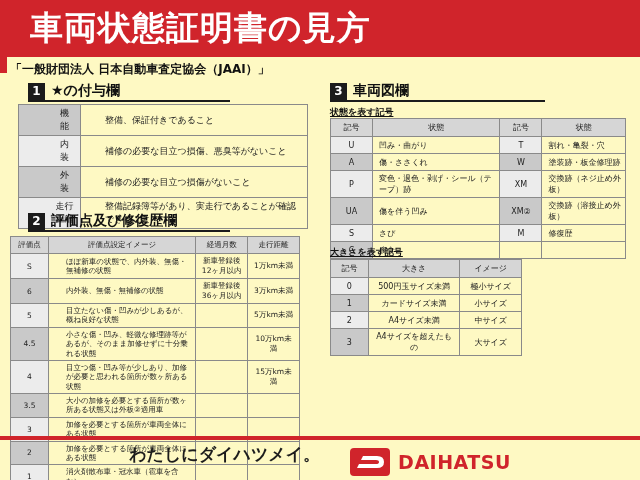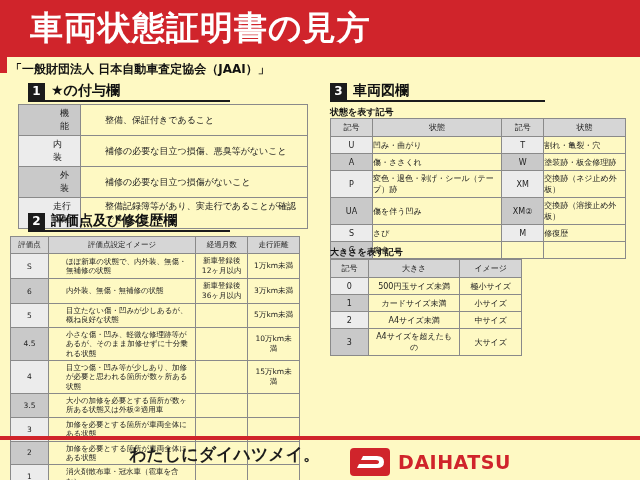--- a/index.html
+++ b/index.html
@@ -20,44 +20,44 @@
   .sec-num { width:17px; height:17px; background:#1b1b1b; color:#fff; font-weight:bold;
              font-size:12px; display:flex; align-items:center; justify-content:center; }
   .sec-title { font-size:14px; font-weight:bold; margin-left:6px; color:#111; }
   .sec-underline { position:absolute; height:2px; background:#1b1b1b; }
 
   
   table { border-collapse:collapse; }
   td, th { border:1px solid #8a8a8a; padding:2px 4px; font-weight:normal; vertical-align:middle; }
   .hdr-cell { background:#d6d6d6; text-align:center; }
   .lab-dark { background:#c9c9c9; text-align:center; }
-  .lab-light { background:#ececec; }
+  .lab-light { background:#ececec; text-align:center; }
 
   
   .t1 { position:absolute; left:18px; top:104px; width:290px; font-size:9px; }
   .t1 td { height:21px;padding-left:34px; }
   .t1 .col-label { width:62px; }
   .t1 .desc { padding-left:24px; }
 
   
   .t2 { position:absolute; left:10px; top:236px; width:290px; font-size:7.5px;border-radius:10px; }
   .t2 th { font-size:7.5px; padding:3px 2px; }
   .t2 .col-score { width:38px; text-align:center; }
   .t2 .col-desc  { width:148px; }
   .t2 .col-month { width:52px; text-align:center; }
   .t2 .col-mile  { width:52px; text-align:center; }
   .t2 td.desc { padding-left:17px; line-height:1.25; }
 
   
-  .sub-label { position:absolute; font-size:9px; font-weight:bold; color:#111; }
+  .sub-label { position:absolute; font-size:9px; font-weight:bold; color:#111;text-decoration:underline; }
   .t3 { position:absolute; left:330px; top:118px; width:296px; font-size:8px; }
   .t3 th { padding:3px 2px; }
   .t3 td { height:17px; }
   .t3 .col-sym { width:42px; text-align:center; }
-  .t3 td.desc { padding-left:0; }
+  .t3 td.desc { padding-left:6px; }
   .t4 { position:absolute; left:330px; top:259px; width:192px; font-size:8px; }
   .t4 th { padding:3px 2px; }
   .t4 td { height:17px; text-align:center; }
   .t4 .col-sym { width:38px; }
   .t4 .col-size { width:92px; }
   .t4 .col-img { width:62px; }
 
   
   .footnotes { position:absolute; left:18px; top:417px; font-size:7px; line-height:1.45; color:#333; }
   .red-line { position:absolute; left:0; top:436px; width:640px; height:4px; background:#d0242b; }

